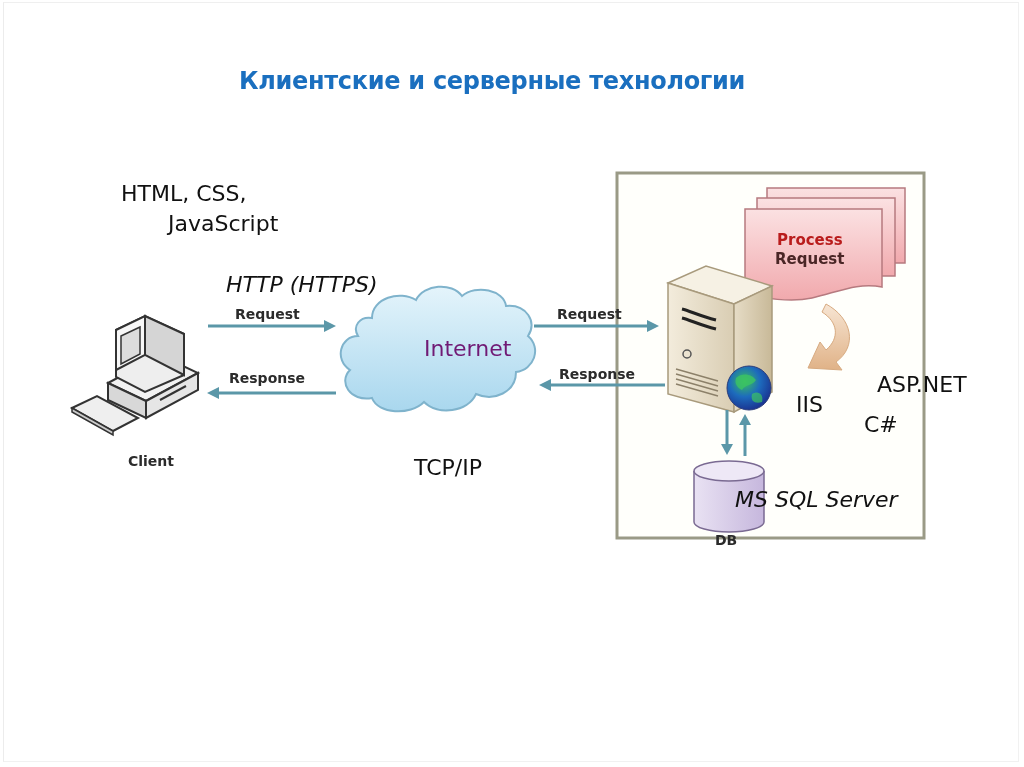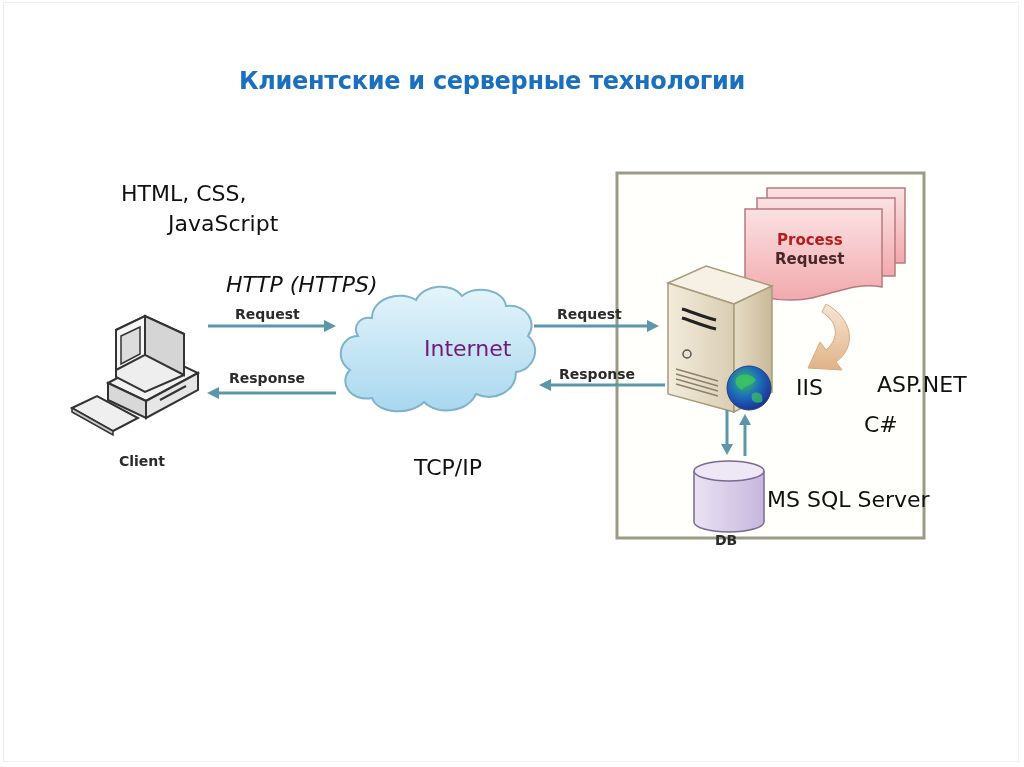--- a/index.html
+++ b/index.html
@@ -149,27 +149,27 @@
     <ellipse cx="729" cy="471" rx="35" ry="10" fill="#eee8f6" stroke="#7a6a92" stroke-width="1.5"></ellipse>
   </g>
 </svg>
 
 <div class="label" style="left:121px; top:181px;">HTML, CSS,</div>
 <div class="label" style="left:121px; top:211px;margin-left:47px;">JavaScript</div>
 <div class="label" style="left:226px; top:272px;font-style:italic;">HTTP (HTTPS)</div>
 
 <div class="diagram-label" style="left:235px; top:306px;">Request</div>
 <div class="diagram-label" style="left:229px; top:370px;">Response</div>
-<div class="diagram-label" style="left:119px; top:453px;">Client</div>
+<div class="diagram-label" style="left:128px; top:453px;">Client</div>
 
 <div class="label" style="left:391px; top:336px; color:#701a75;margin-left:33px;">Internet</div>
 <div class="diagram-label" style="left:557px; top:306px;">Request</div>
 <div class="diagram-label" style="left:559px; top:366px;">Response</div>
 <div class="label" style="left:414px; top:455px;">TCP/IP</div>
 
 <div class="diagram-label" style="left:777px; top:231px; color:#b91c1c; font-size:15px;">Process</div>
 <div class="diagram-label" style="left:775px; top:250px; color:#4a2626; font-size:15px;">Request</div>
 
 <div class="label" style="left:833px; top:372px;margin-left:44px;">ASP.NET</div>
-<div class="label" style="left:796px; top:375px;">IIS</div>
+<div class="label" style="left:796px; top:392px;">IIS</div>
 <div class="label" style="left:864px; top:412px;">C#</div>
 <div class="diagram-label" style="left:715px; top:495px;margin-top:37px;">DB</div>
-<div class="label" style="left:767px; top:487px;">MS SQL Server</div>
+<div class="label" style="left:735px; top:487px;font-style:italic;">MS SQL Server</div>
 
 </body></html>

